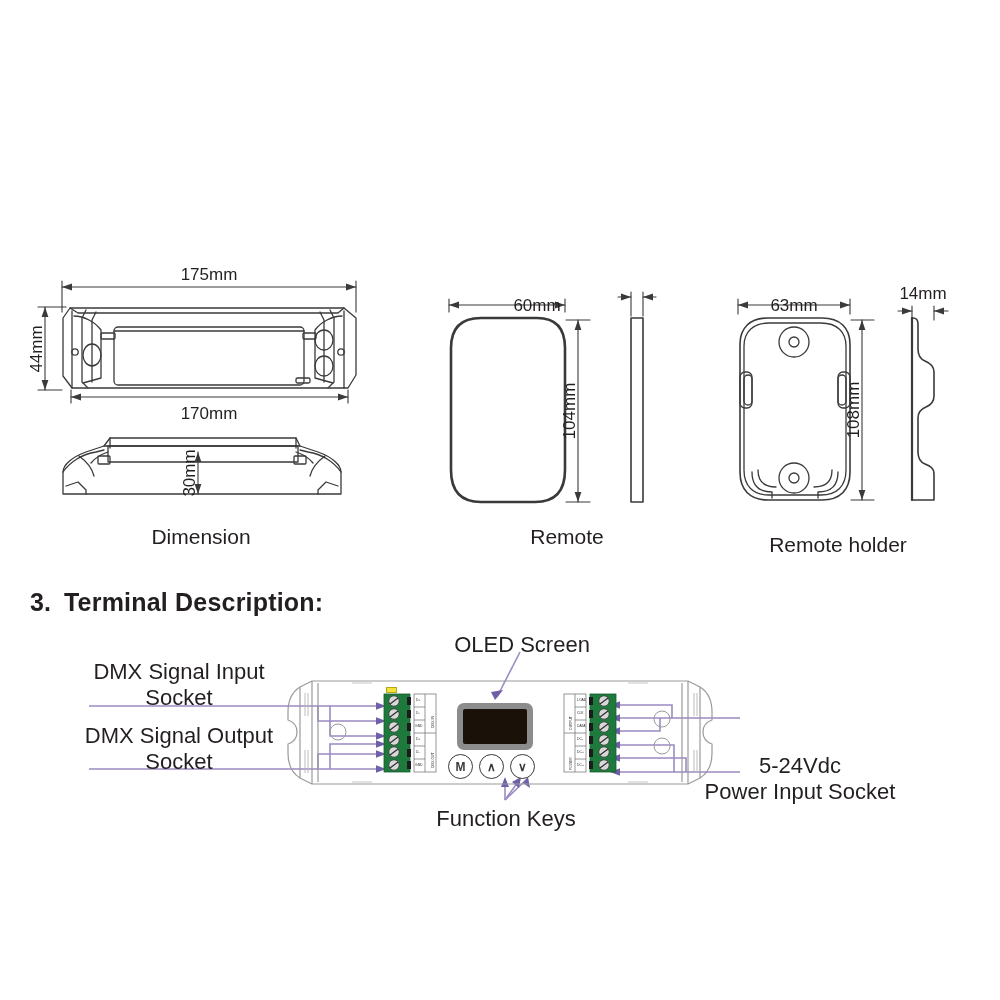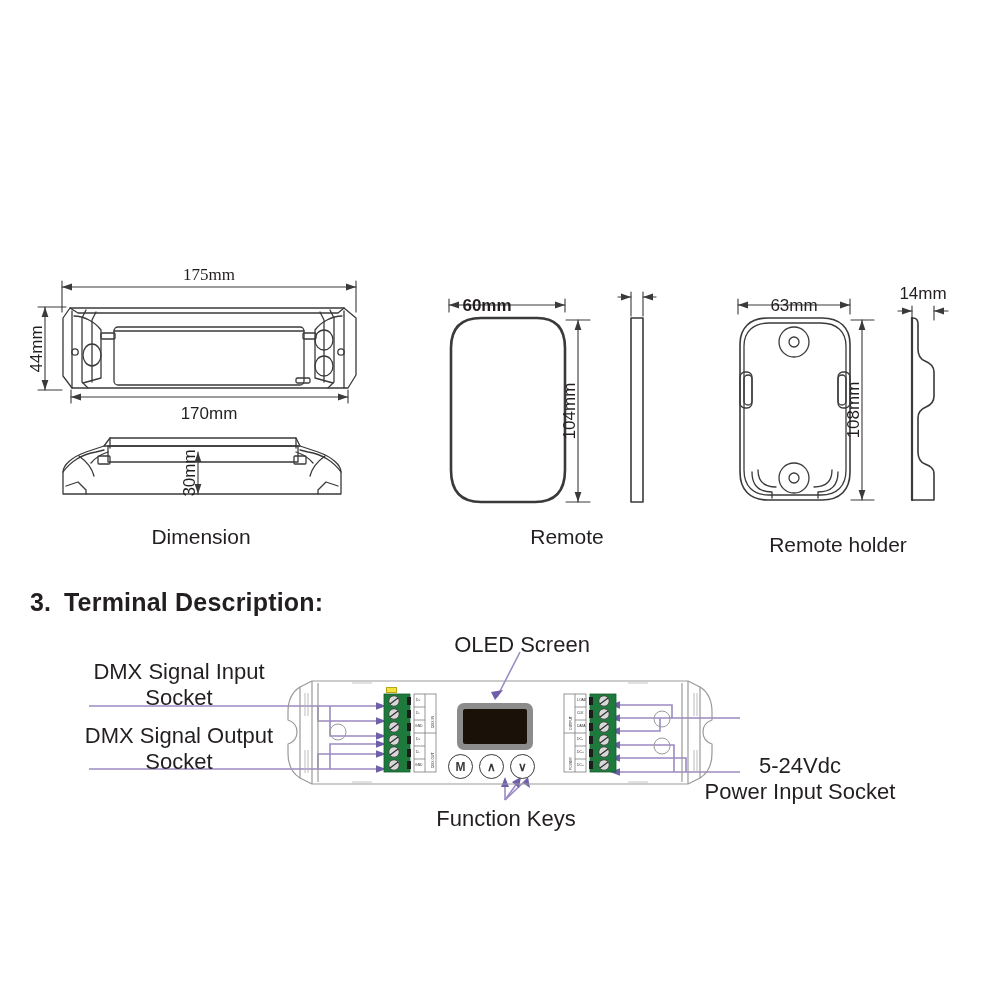--- a/index.html
+++ b/index.html
@@ -253,27 +253,27 @@
         <line x1="898" y1="311" x2="912" y2="311"></line>
         <polygon points="912,311 902,307.6 902,314.4" fill="#3a3a3a" stroke="none"></polygon>
         <line x1="948" y1="311" x2="934" y2="311"></line>
         <polygon points="934,311 944,307.6 944,314.4" fill="#3a3a3a" stroke="none"></polygon>
         <line x1="912" y1="306" x2="912" y2="320"></line>
         <line x1="934" y1="306" x2="934" y2="320"></line>
       </g>
     </g>
   </svg>
 
-  <div class="dim c" style="left:209px;top:265px;font-family:Liberation Serif, serif;">175mm</div>
+  <div class="dim c" style="left:209px;top:265px;">175mm</div>
   <div class="dim c" style="left:209px;top:404px;">170mm</div>
   <div class="dim vert" style="left:37px;top:349px;">44mm</div>
   <div class="dim vert" style="left:190px;top:473px;">30mm</div>
   <div class="caption" style="left:201px;top:525px;">Dimension</div>
 
-  <div class="dim c" style="left:487px;top:296px;font-weight:bold;">60mm</div>
+  <div class="dim c" style="left:537px;top:296px;">60mm</div>
   <div class="dim vert" style="left:570px;top:411px;">104mm</div>
   <div class="caption" style="left:567px;top:525px;">Remote</div>
 
   <div class="dim c" style="left:794px;top:296px;">63mm</div>
   <div class="dim vert" style="left:854px;top:410px;">108mm</div>
   <div class="dim c" style="left:923px;top:284px;">14mm</div>
   <div class="caption" style="left:838px;top:533px;">Remote holder</div>
 
   <div class="heading" style="left:30px;top:588px;">
     <span class="num">3.</span><span>Terminal Description:</span>

